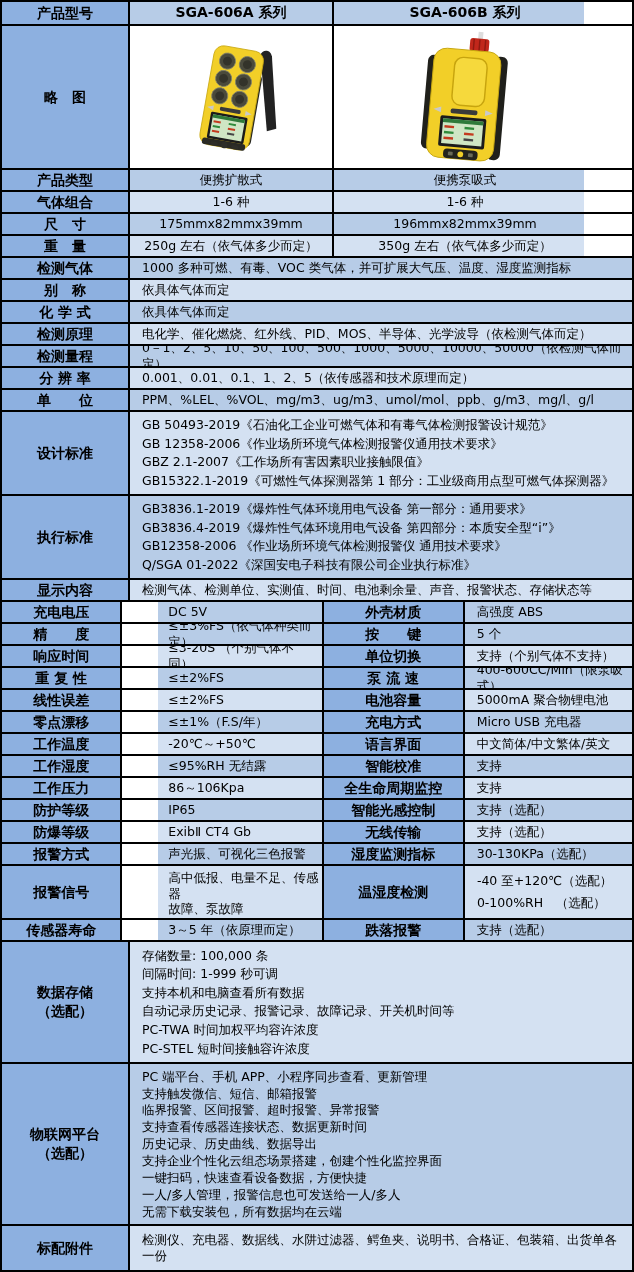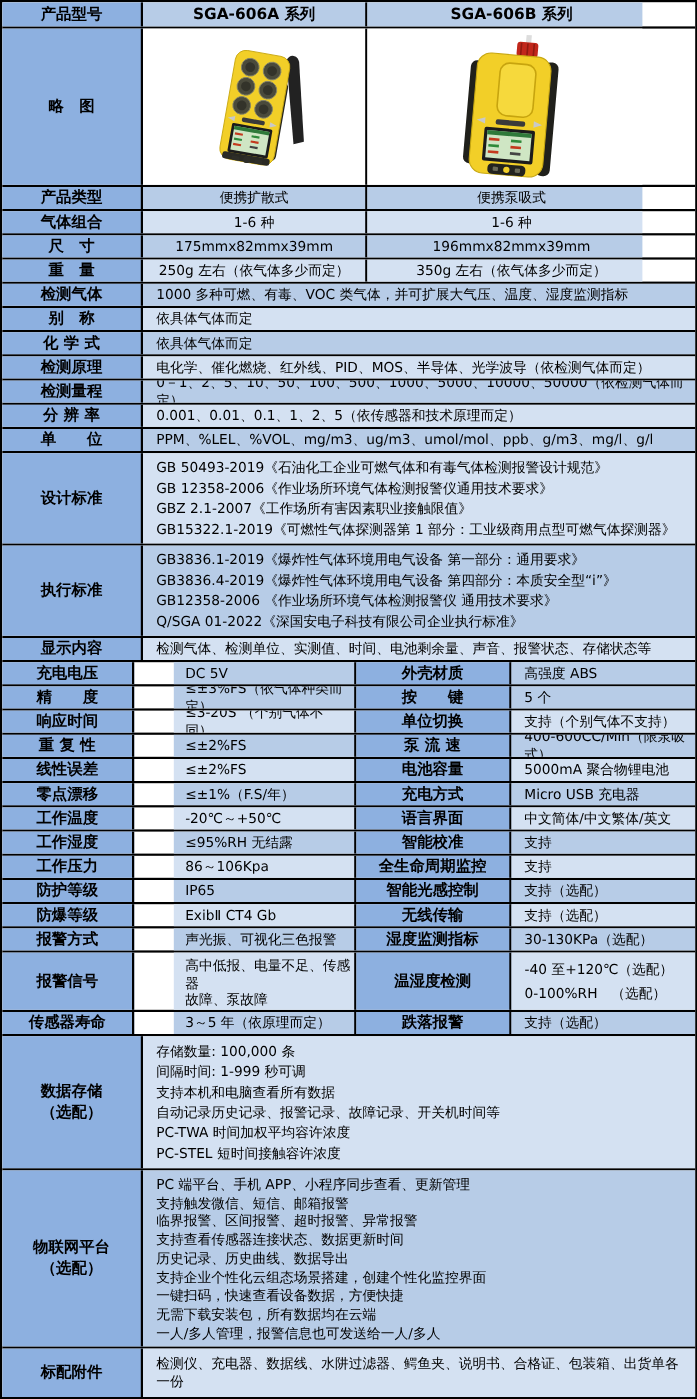--- a/index.html
+++ b/index.html
@@ -340,22 +340,22 @@
       <div>（选配）</div>
     </div>
     <div class="cell dark val w-span multiline">
       <div>PC 端平台、手机 APP、小程序同步查看、更新管理</div>
       <div>支持触发微信、短信、邮箱报警</div>
       <div>临界报警、区间报警、超时报警、异常报警</div>
       <div>支持查看传感器连接状态、数据更新时间</div>
       <div>历史记录、历史曲线、数据导出</div>
       <div>支持企业个性化云组态场景搭建，创建个性化监控界面</div>
       <div>一键扫码，快速查看设备数据，方便快捷</div>
+      <div>一人/多人管理，报警信息也可发送给一人/多人</div>
       <div>无需下载安装包，所有数据均在云端</div>
-      <div>一人/多人管理，报警信息也可发送给一人/多人</div>
     </div>
   </div>
 
   <div class="row">
     <div class="cell label w-label">标配附件</div>
     <div class="cell light left val w-span">检测仪、充电器、数据线、水阱过滤器、鳄鱼夹、说明书、合格证、包装箱、出货单各一份</div>
   </div>
 
 </div>
 

